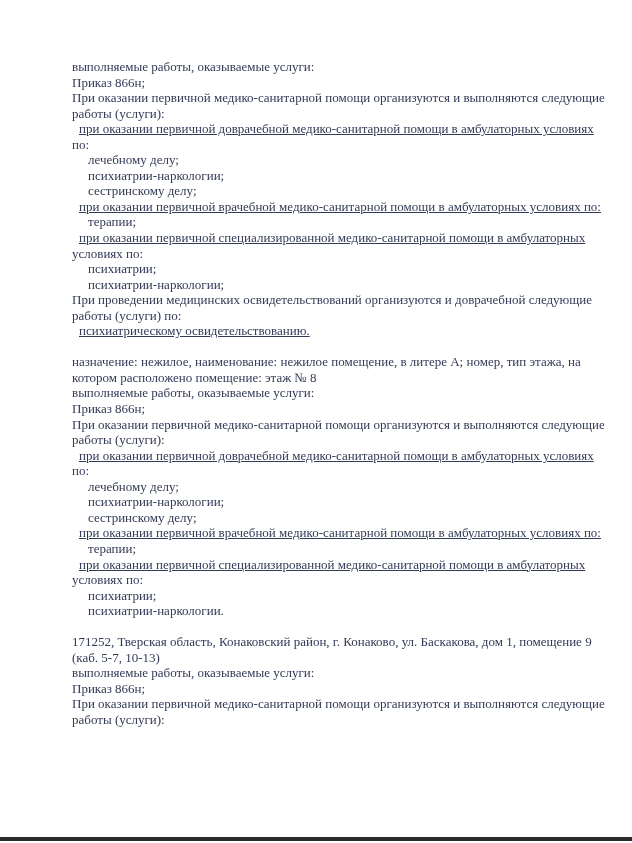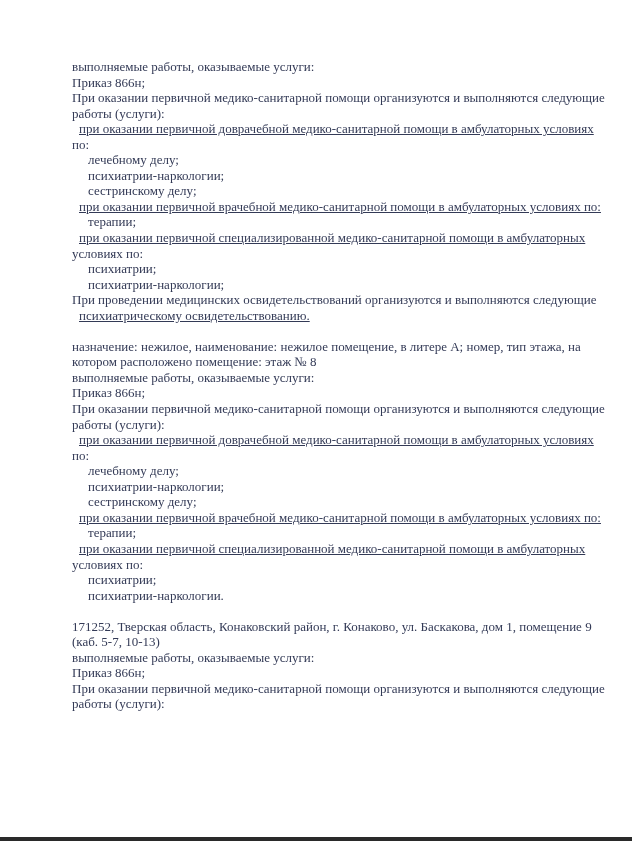--- a/index.html
+++ b/index.html
@@ -51,21 +51,22 @@
     <div class="line i0">по:</div>
     <div class="line i2">лечебному делу;</div>
     <div class="line i2">психиатрии-наркологии;</div>
     <div class="line i2">сестринскому делу;</div>
     <div class="line i1">при оказании первичной врачебной медико-санитарной помощи в амбулаторных условиях по:</div>
     <div class="line i2">терапии;</div>
     <div class="line i1">при оказании первичной специализированной медико-санитарной помощи в амбулаторных</div>
     <div class="line i0">условиях по:</div>
     <div class="line i2">психиатрии;</div>
     <div class="line i2">психиатрии-наркологии;</div>
-    <div class="line i0">При проведении медицинских освидетельствований организуются и выполняются следующие</div>
+    <div class="line i0">При проведении медицинских освидетельствований организуются и доврачебной следующие</div>
+    <div class="line i0">работы (услуги) по:</div>
     <div class="line i1">психиатрическому освидетельствованию.</div>
     <div class="line i0"></div>
     <div class="line i0">назначение: нежилое, наименование: нежилое помещение, в литере А; номер, тип этажа, на</div>
     <div class="line i0">котором расположено помещение: этаж № 8</div>
     <div class="line i0">выполняемые работы, оказываемые услуги:</div>
     <div class="line i0">Приказ 866н;</div>
     <div class="line i0">При оказании первичной медико-санитарной помощи организуются и выполняются следующие</div>
     <div class="line i0">работы (услуги):</div>
     <div class="line i1">при оказании первичной доврачебной медико-санитарной помощи в амбулаторных условиях</div>
     <div class="line i0">по:</div>

